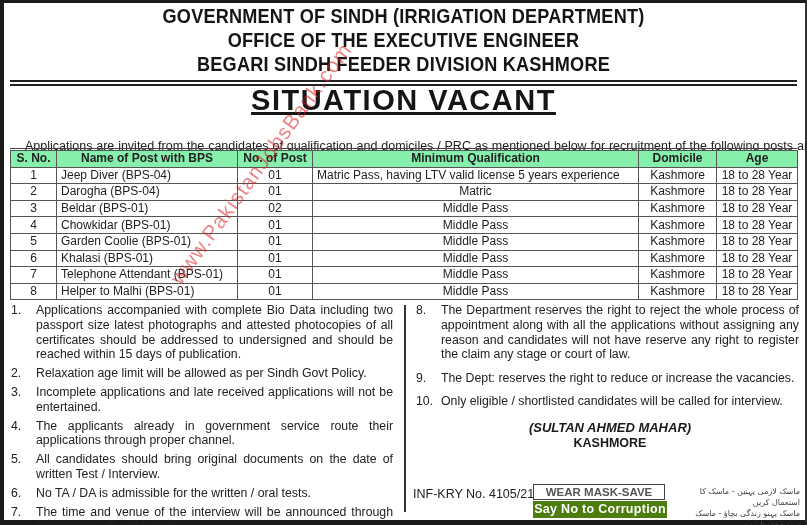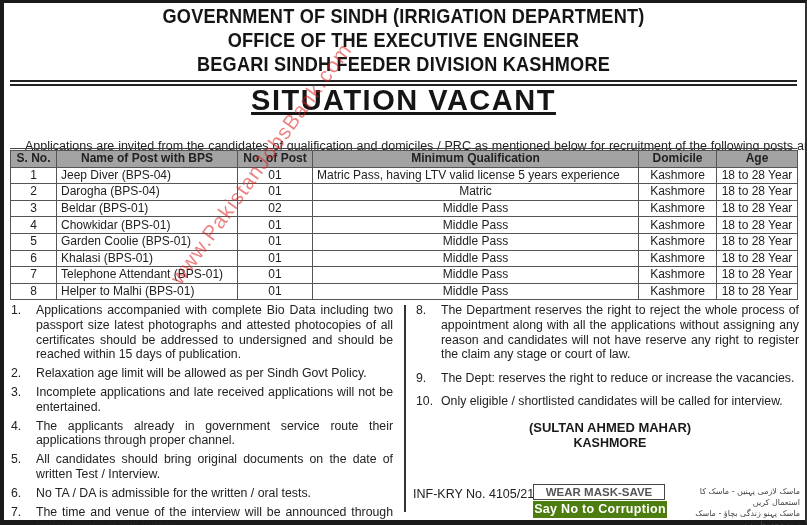--- a/index.html
+++ b/index.html
@@ -8,32 +8,32 @@
   .header { position: absolute; left: 0; top: 4px; width: 807px; text-align: center; }
   .header div { font-family: "Liberation Sans", sans-serif; font-weight: bold; font-size: 19.5px; line-height: 24px; letter-spacing: 0.2px; color: #151515; transform: scaleX(0.93); }
   .dbl-rule { position: absolute; left: 10px; width: 787px; top: 80px; height: 2px; border-top: 2px solid #222; border-bottom: 2px solid #222; }
   .dbl-rule::after { content: ""; position: absolute; left: 0; right: 0; top: 1px; height: 1px; background: #fff; }
   .sv-title { position: absolute; left: 0; width: 807px; top: 84px; text-align: center; }
   .sv-title span { font-family: "Liberation Sans", sans-serif; font-weight: bold; font-size: 29px; letter-spacing: 1.5px; text-decoration: underline; text-decoration-thickness: 3px; text-underline-offset: 2px; color: #151515; }
   .intro { position: absolute; left: 25px; top: 118px; width: 790px; font-size: 12.5px; line-height: 15px; color: #222; text-align: justify; margin-top: 21px; }
   .intro-rule { position: absolute; left: 10px; width: 787px; top: 148px; height: 1px; background: #444; }
   table.posts { position: absolute; left: 10px; top: 150px; width: 787px; border-collapse: collapse; font-size: 12px; color: #222; table-layout: fixed; }
   table.posts th, table.posts td { border: 1px solid #555; height: 15.6px; padding: 0 4px; line-height: 15px; white-space: nowrap; overflow: hidden; }
-  table.posts th { background: #a3a3a3; font-weight: bold; text-align: center; color: #222; }
+  table.posts th { background: #86efac; font-weight: bold; text-align: center; color: #222; }
   table.posts td.c { text-align: center; }
   table.posts td.l { text-align: left; }
   .col { position: absolute; top: 303px; font-size: 12.3px; line-height: 14.8px; color: #222; }
   .col.left { left: 8px; width: 385px; }
   .col.right { left: 413px; width: 386px; }
   .divider-v { position: absolute; left: 404px; top: 305px; width: 2px; height: 207px; background: #333; }
   .cond { display: flex; margin-bottom: 4px; }
   .cond .num { width: 28px; flex: none; padding-left: 3px; box-sizing: border-box; }
   .cond .txt { flex: 1; text-align: justify; }
   .sign { position: absolute; left: 420px; top: 421px; width: 380px; text-align: center; font-weight: bold; font-size: 12.5px; line-height: 14.5px; color: #1a1a1a; }
-  .sign .name { font-size: 13px; }
+  .sign .name { font-style: italic; font-size: 13px; }
   .inf { position: absolute; left: 413px; top: 487px; font-size: 12.5px; color: #222; }
   .mask { position: absolute; left: 533px; top: 484px; width: 130px; height: 14px; border: 1.5px solid #444; text-align: center; font-weight: bold; font-size: 11.5px; line-height: 14px; color: #555; box-sizing: content-box; }
   .corrupt { position: absolute; left: 533px; top: 501px; width: 134px; height: 17px; background: #4d7c0f; color: #fff; text-align: center; font-weight: bold; font-size: 12.5px; line-height: 17px; letter-spacing: 0.3px; }
   .urdu { position: absolute; left: 680px; top: 486px; width: 120px; font-size: 8px; line-height: 11px; color: #444; direction: rtl; text-align: right; font-family: "DejaVu Sans", sans-serif; }
   .watermark { position: absolute; left: 175px; top: 270px; transform: rotate(-54deg); transform-origin: left center; font-size: 21px; color: rgba(220, 30, 30, 0.55); font-weight: normal; white-space: nowrap; pointer-events: none; letter-spacing: 1px; }
 </style>
 </head>
 <body>
 
 <div class="frame"></div>

